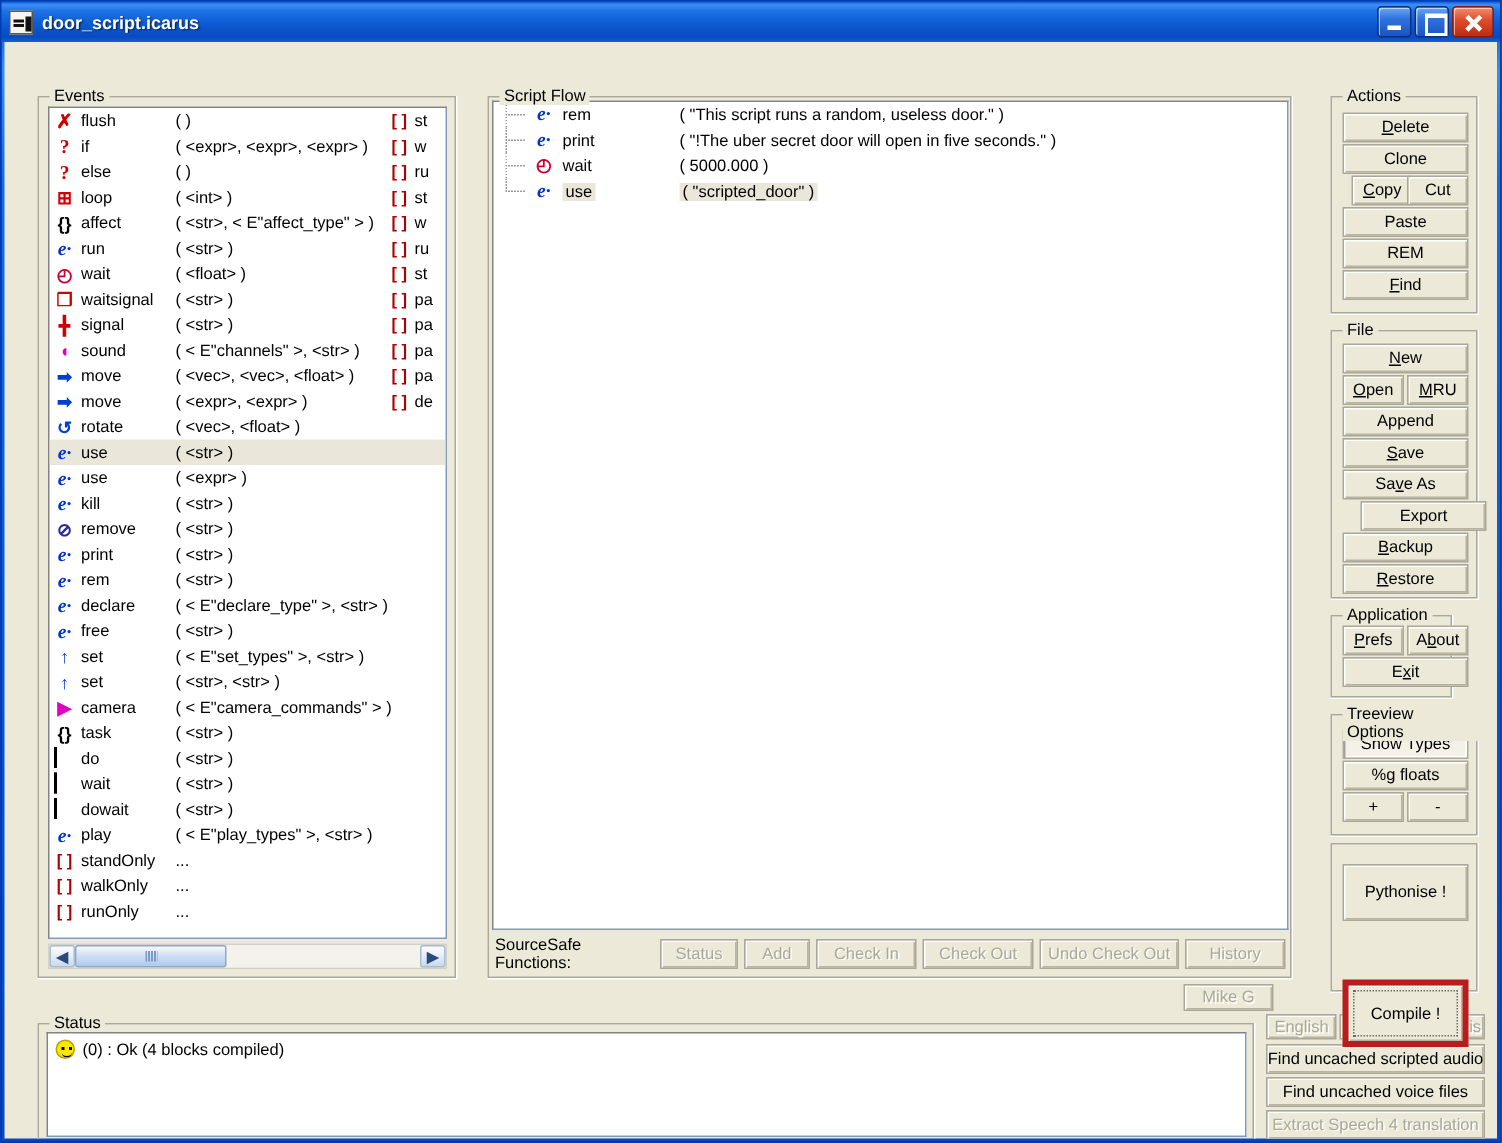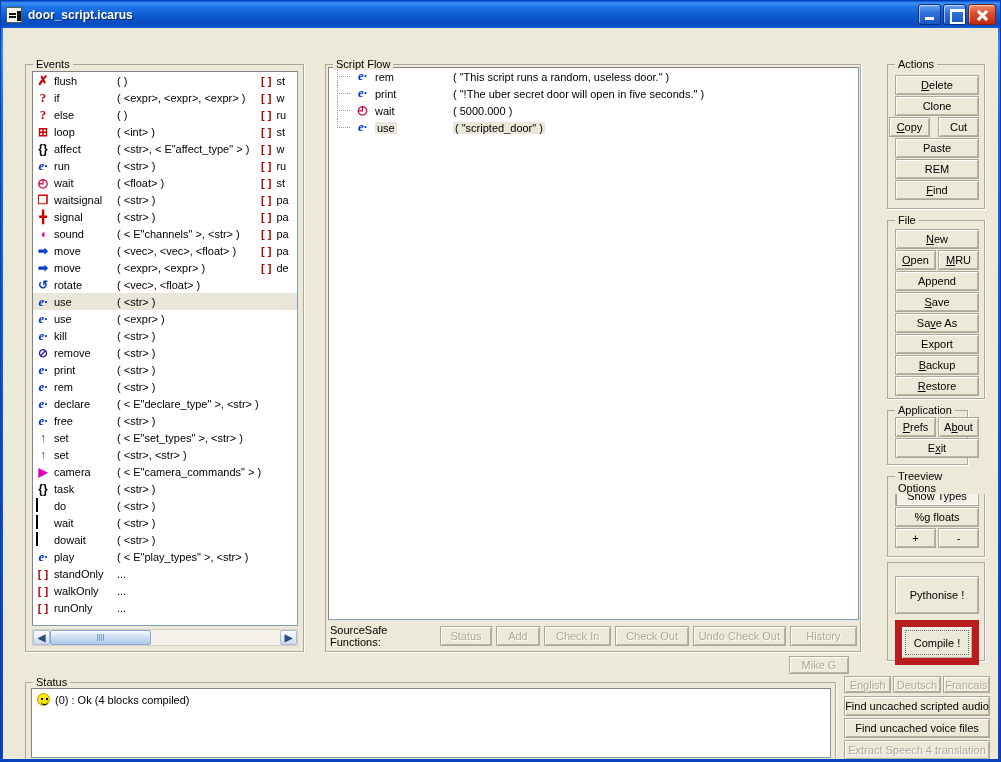--- a/index.html
+++ b/index.html
@@ -201,22 +201,23 @@
     font-size:11px; color:#000;
     display:flex; align-items:center; justify-content:center;
     cursor:pointer; user-select:none; white-space:nowrap;
   }
   .btn.disabled { color:#ACA899; text-shadow:1px 1px 0 #FFFFFF; cursor:default; }
   .btn.pressed {
     background:#F4F2E8;
     box-shadow: inset 1px 1px 0 #A0A0A0, inset -1px -1px 0 #FFFFFF;
   }
   .btn.default {
-    border:7px solid #b91c1c;
+    border:4px solid #b91c1c;
     box-shadow: inset 1px 1px 0 #FFFFFF, inset -1px -1px 0 #B8B4A4;
+    margin-top: 33px;
   }
   .btn.default .inner {
     border:1px dotted #6b6b6b; width:calc(100% - 6px); height:calc(100% - 6px);
     display:flex; align-items:center; justify-content:center;
   }
   .u { text-decoration:underline; }
 
   
   #actions { left:884px; top:30px; width:99px; height:152px; }
   #filegrp { left:884px; top:186px; width:99px; height:186px;padding-left:45px; }
@@ -579,21 +580,21 @@
     <div class="group" id="actions">
       <div class="gframe"></div>
       <div class="glabel">Actions</div>
       <div class="ginner">
           <div class="btn rbtn" style="top: 10px;">
             <span><span class="u">D</span>elete</span>
           </div>
           <div class="btn rbtn" style="top: 31px;">
             <span>Clone</span>
           </div>
-          <div class="btn" style="position: absolute; left: 1px; top: 52px; width: 41px; height: 20px;">
+          <div class="btn" style="position: absolute; left: 13px; top: 52px; width: 41px; height: 20px;">
             <span><span class="u">C</span>opy</span>
           </div>
           <div class="btn" style="position: absolute; left: 50px; top: 52px; width: 41px; height: 20px;">
             <span>Cut</span>
           </div>
           <div class="btn rbtn" style="top: 73px;">
             <span>Paste</span>
           </div>
           <div class="btn rbtn" style="top: 94px;">
             <span>REM</span>
@@ -619,21 +620,21 @@
           </div>
           <div class="btn rbtn" style="top: 50px;">
             <span>Append</span>
           </div>
           <div class="btn rbtn" style="top: 71px;">
             <span><span class="u">S</span>ave</span>
           </div>
           <div class="btn rbtn" style="top: 92px;">
             <span>Sa<span class="u">v</span>e As</span>
           </div>
-          <div class="btn rbtn" style="top: 113px;">
+          <div class="btn rbtn" style="top: 113px; margin-left: 12px;">
             <span>Export</span>
           </div>
           <div class="btn rbtn" style="top: 134px;">
             <span><span class="u">B</span>ackup</span>
           </div>
           <div class="btn rbtn" style="top: 155px;">
             <span><span class="u">R</span>estore</span>
           </div>
         </div>
     </div>

